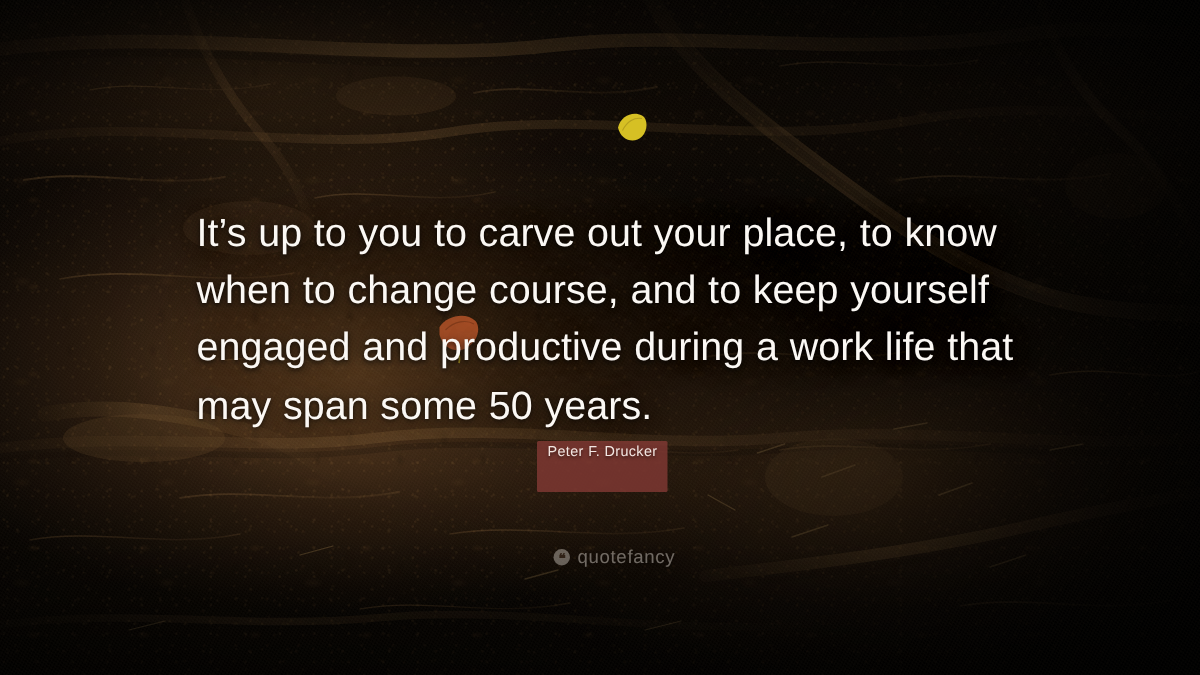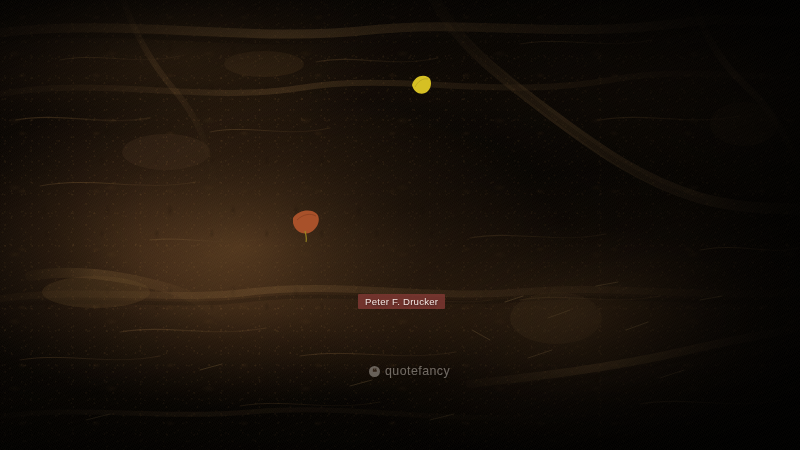--- a/index.html
+++ b/index.html
@@ -117,21 +117,21 @@
       0 1px 3px rgba(0,0,0,0.62),
       0 0 12px rgba(0,0,0,0.40),
       0 0 26px rgba(0,0,0,0.26);
     -webkit-font-smoothing: antialiased;
   }
 
   #author-badge {
     position: absolute;
     left: 358px;
     top: 294px;
-    padding: 2px 7px 1px 7px;
+    padding: 2px 7px 20px 7px;
     background: rgba(131,58,52,0.80);
     color: #f3e6e2;
     font-family: "Liberation Sans", sans-serif;
     font-size: 9.6px;
     letter-spacing: 0.25px;
     line-height: 12px;
     white-space: nowrap;
     border-radius: 1px;
     text-shadow: 0 1px 2px rgba(0,0,0,0.45);
   }
@@ -288,20 +288,21 @@
   <div class="leaf" id="leaf-orange">
     <svg viewBox="0 0 32 34" xmlns="http://www.w3.org/2000/svg">
       <path d="M4,9 C9,1 22,-1 28,5 C32,10 29,19 22,23 C15,27 6,23 4,14 Z" fill="#a8512a"></path>
       <path d="M8,11 C14,5 22,4 27,7" stroke="#7d3a1c" stroke-width="0.8" fill="none" opacity="0.7"></path>
       <path d="M16,22 C17,26 18,30 17,33" stroke="#9c8a22" stroke-width="1.2" fill="none" opacity="0.9"></path>
     </svg>
   </div>
 
   <div id="content">
 
+    <blockquote id="quote-text">It’s up to you to carve out your place, to know when to change course, and to keep yourself engaged and productive during a work life that may span some 50 years.</blockquote>
 
     <div id="author-badge">Peter F. Drucker</div>
 
     <div id="watermark">
       <span id="watermark-icon">
         <span class="qm">❝</span>
       </span>
       <span id="watermark-label">quotefancy</span>
     </div>
 

